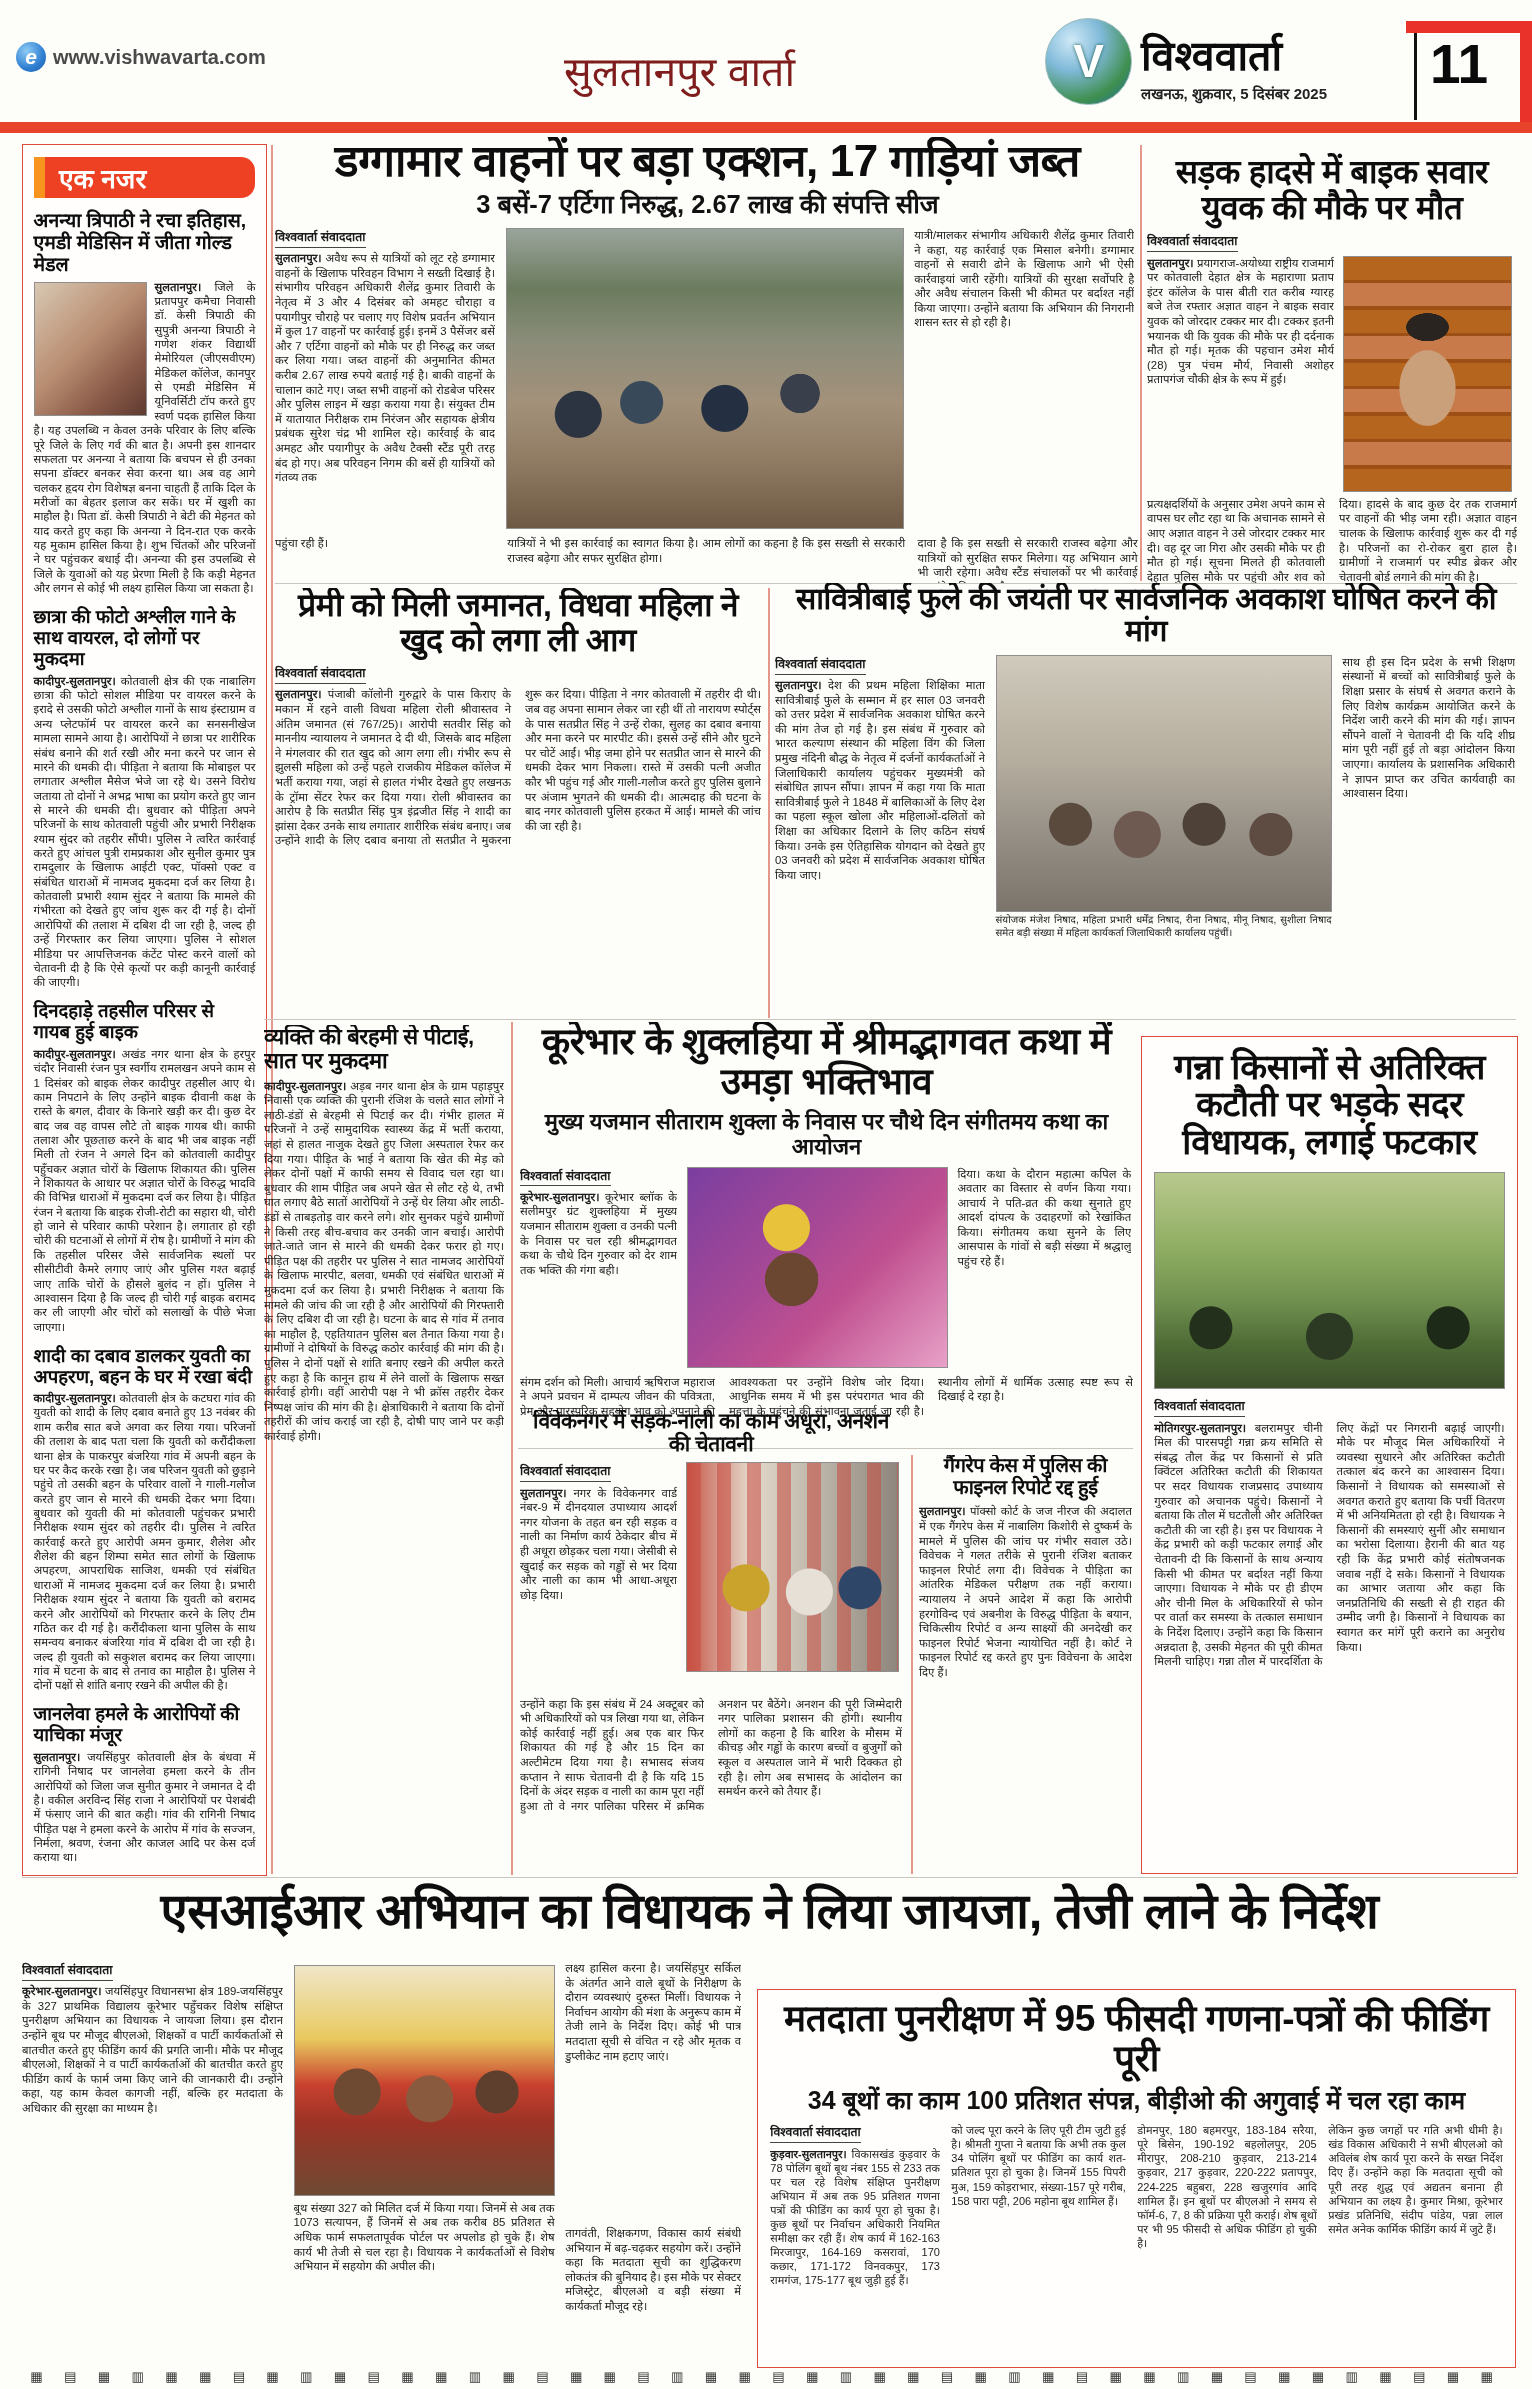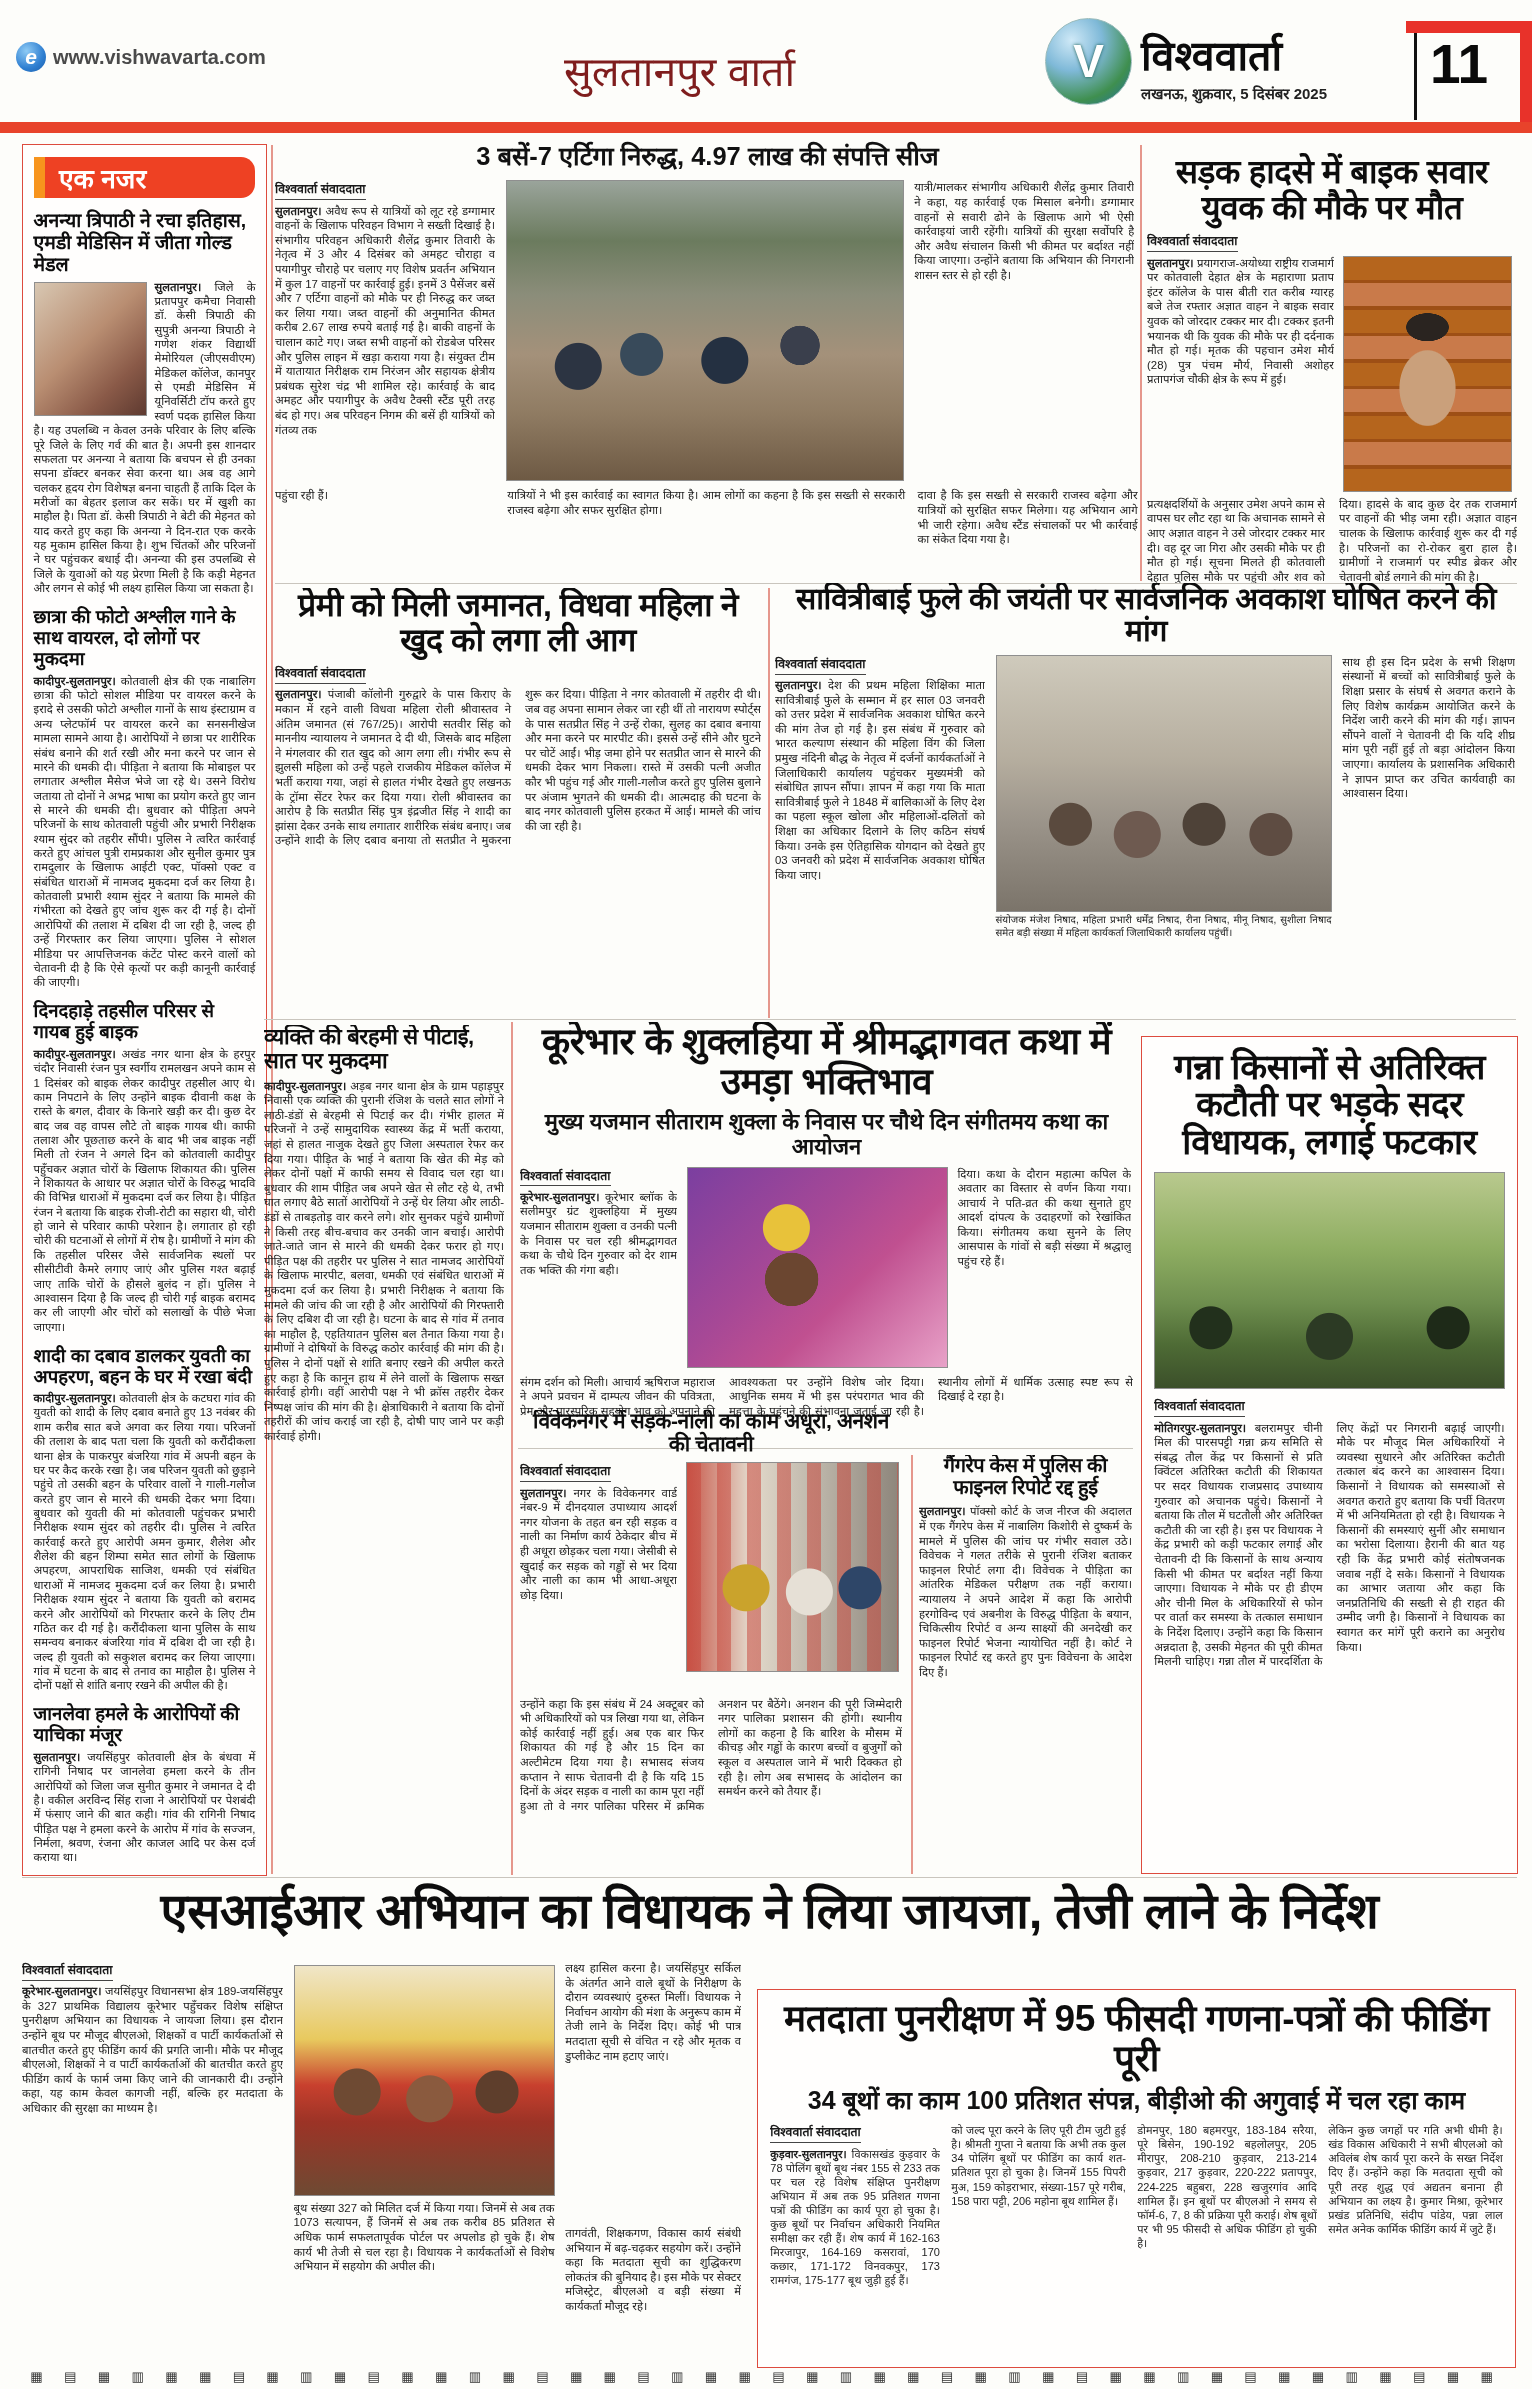--- a/index.html
+++ b/index.html
@@ -93,21 +93,22 @@
   <div class="abs vr" style="left:1140px;top:145px;height:436px;"></div>
   <div class="abs vr" style="left:768px;top:588px;height:430px;"></div>
   <div class="abs vr" style="left:511px;top:1022px;height:853px;"></div>
   <div class="abs vr" style="left:911px;top:1455px;height:419px;"></div>
   <div class="abs hrline" style="left:275px;top:583px;width:1242px;"></div>
   <div class="abs hrline" style="left:264px;top:1019px;width:1252px;"></div>
   <div class="abs hrline" style="left:518px;top:1448px;width:615px;"></div>
   <div class="abs hrline" style="left:22px;top:1877px;width:1495px;"></div>
 
   <div class="abs clamp" style="left:275px;top:137px;width:865px;height:446px;">
-    <div class="sub" style="font-size:25.5px;margin-top:5.3px;">3 बसें-7 एर्टिगा निरुद्ध, 4.97 लाख की संपत्ति सीज</div>
+    <div class="hl" style="font-size:44px;">डग्गामार वाहनों पर बड़ा एक्शन, 17 गाड़ियां जब्त</div>
+    <div class="sub" style="font-size:25.5px;margin-top:5.3px;">3 बसें-7 एर्टिगा निरुद्ध, 2.67 लाख की संपत्ति सीज</div>
     <div class="row" style="margin-top:8.8px;gap:10.6px;">
       <div style="width:220px;">
         <span class="byline">विश्ववार्ता संवाददाता</span>
         <div class="bd clamp" style="height:264px;">
           <b class="dl">सुलतानपुर।</b>
           <span>अवैध रूप से यात्रियों को लूट रहे डग्गामार वाहनों के खिलाफ परिवहन विभाग ने सख्ती दिखाई है। संभागीय परिवहन अधिकारी शैलेंद्र कुमार तिवारी के नेतृत्व में 3 और 4 दिसंबर को अमहट चौराहा व पयागीपुर चौराहे पर चलाए गए विशेष प्रवर्तन अभियान में कुल 17 वाहनों पर कार्रवाई हुई। इनमें 3 पैसेंजर बसें और 7 एर्टिगा वाहनों को मौके पर ही निरुद्ध कर जब्त कर लिया गया। जब्त वाहनों की अनुमानित कीमत करीब 2.67 लाख रुपये बताई गई है। बाकी वाहनों के चालान काटे गए। जब्त सभी वाहनों को रोडबेज परिसर और पुलिस लाइन में खड़ा कराया गया है। संयुक्त टीम में यातायात निरीक्षक राम निरंजन और सहायक क्षेत्रीय प्रबंधक सुरेश चंद्र भी शामिल रहे। कार्रवाई के बाद अमहट और पयागीपुर के अवैध टैक्सी स्टैंड पूरी तरह बंद हो गए। अब परिवहन निगम की बसें ही यात्रियों को गंतव्य तक</span>
         </div>
       </div>
       <div class="photo" style="width:398px;height:301px;background:
           radial-gradient(circle at 18% 62%, #2c3442 0 23px, rgba(0,0,0,0) 24px),

